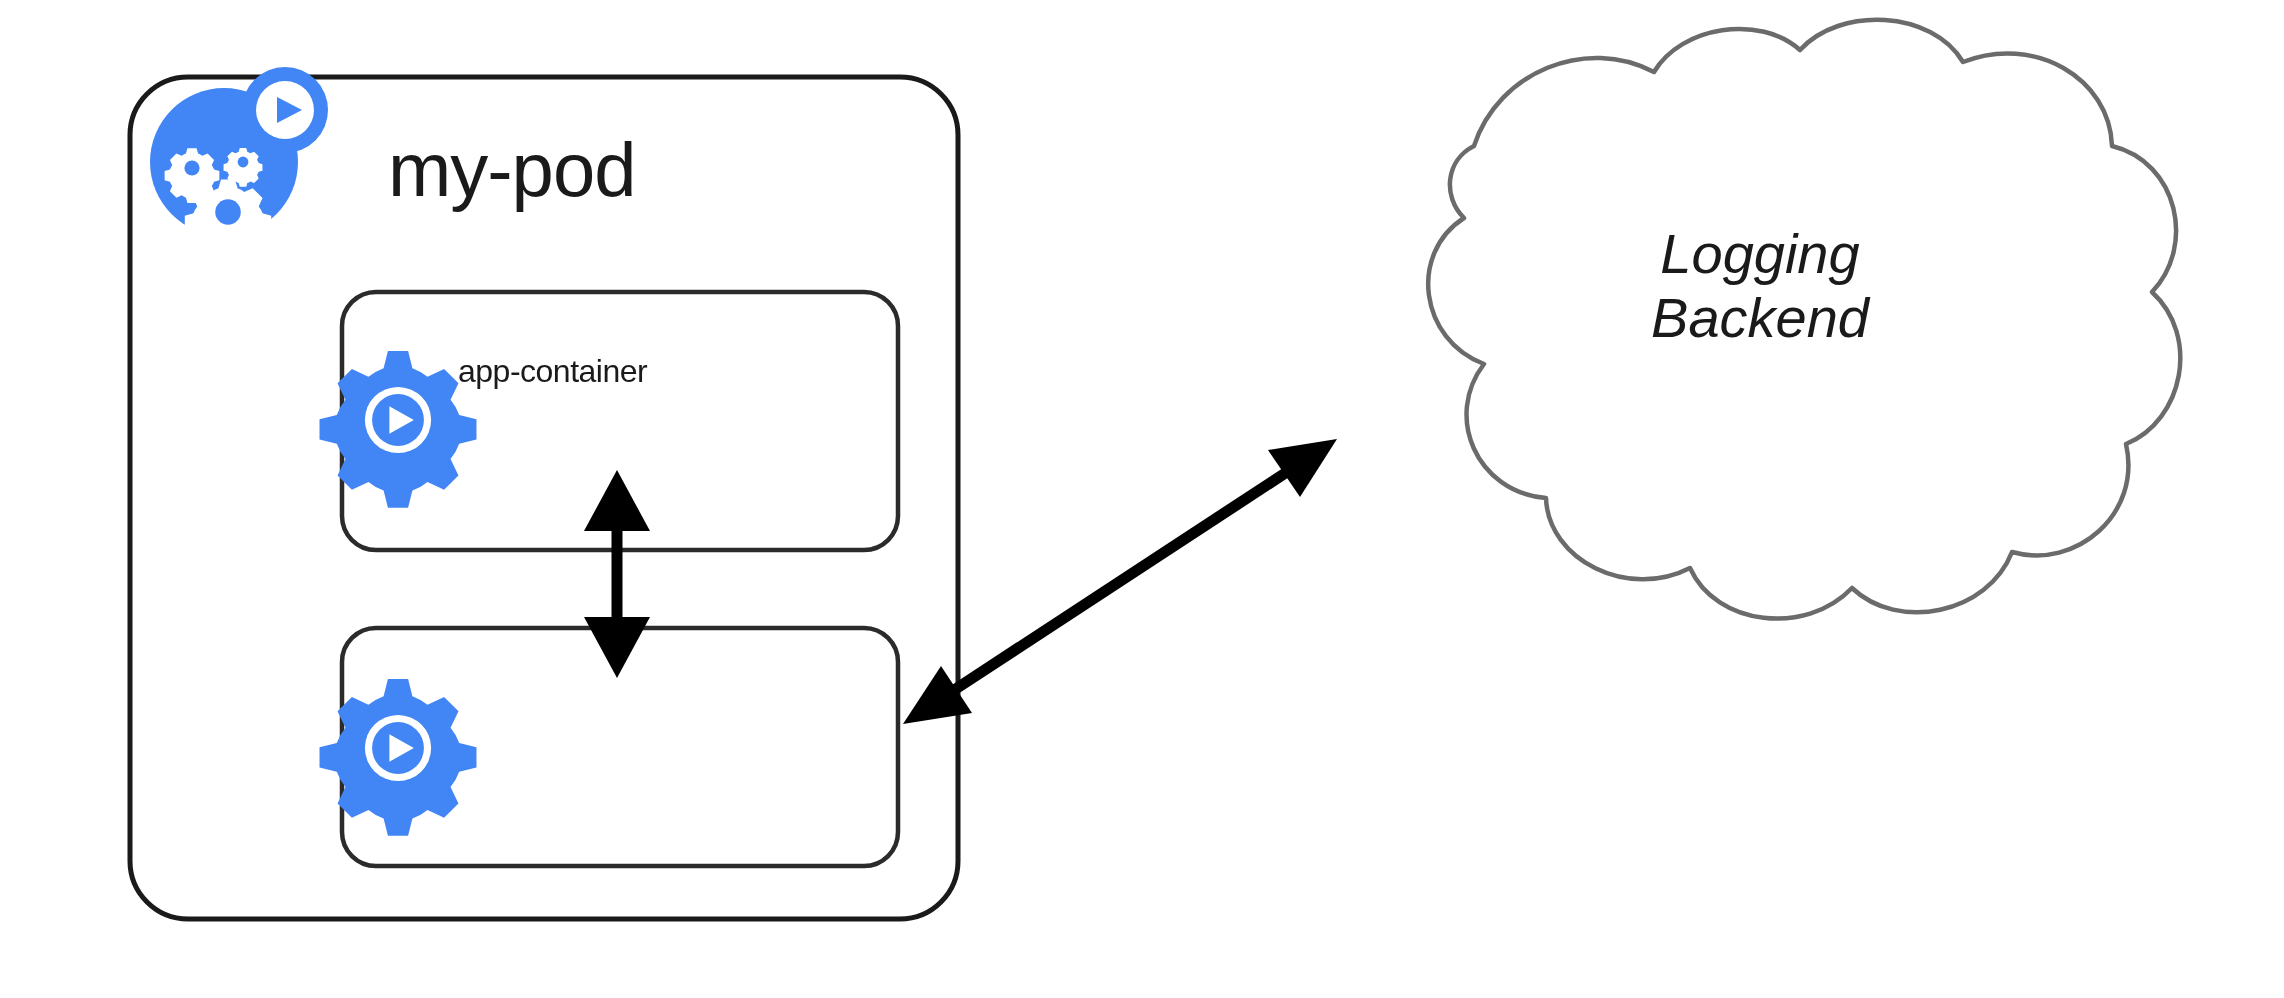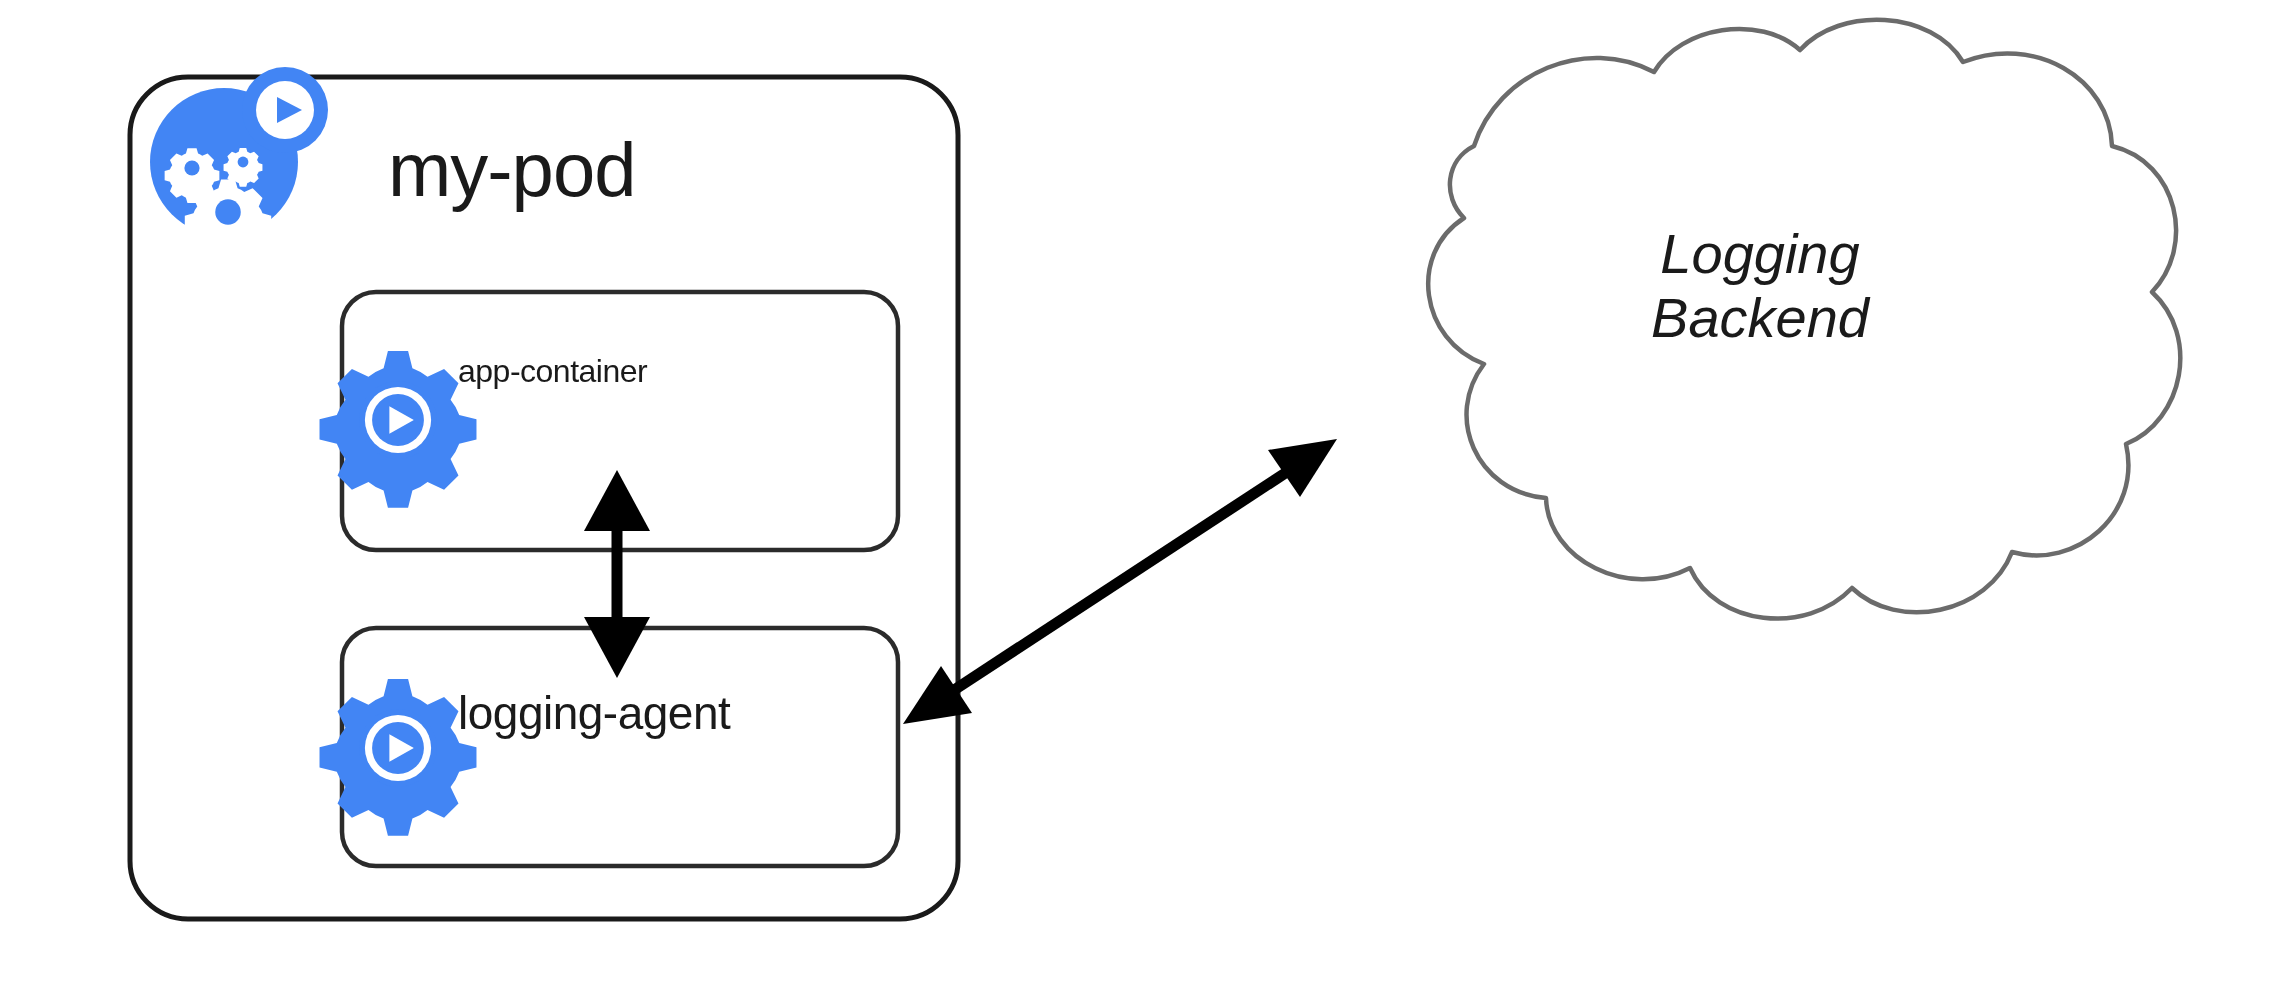--- a/index.html
+++ b/index.html
@@ -146,20 +146,19 @@
              C 1476 492, 1444 416, 1484 364
              C 1420 340, 1408 254, 1464 218
              C 1442 196, 1446 160, 1474 146
              Z" fill="#ffffff" stroke="#6b6b6b" stroke-width="4.5" stroke-linecap="round" stroke-linejoin="round"></path>
   </svg>
 
   <div class="txt" id="pod-title">my-pod</div>
 
   <div class="txt" id="app-container-label">app-container</div>
 
-  <div class="txt" id="logging-agent-label">logging-agent</div>
 
   <div class="txt" id="cloud-label">
     <span class="line">Logging</span>
     <span class="line">Backend</span>
   </div>
 
 </div>
 
 </body></html>

